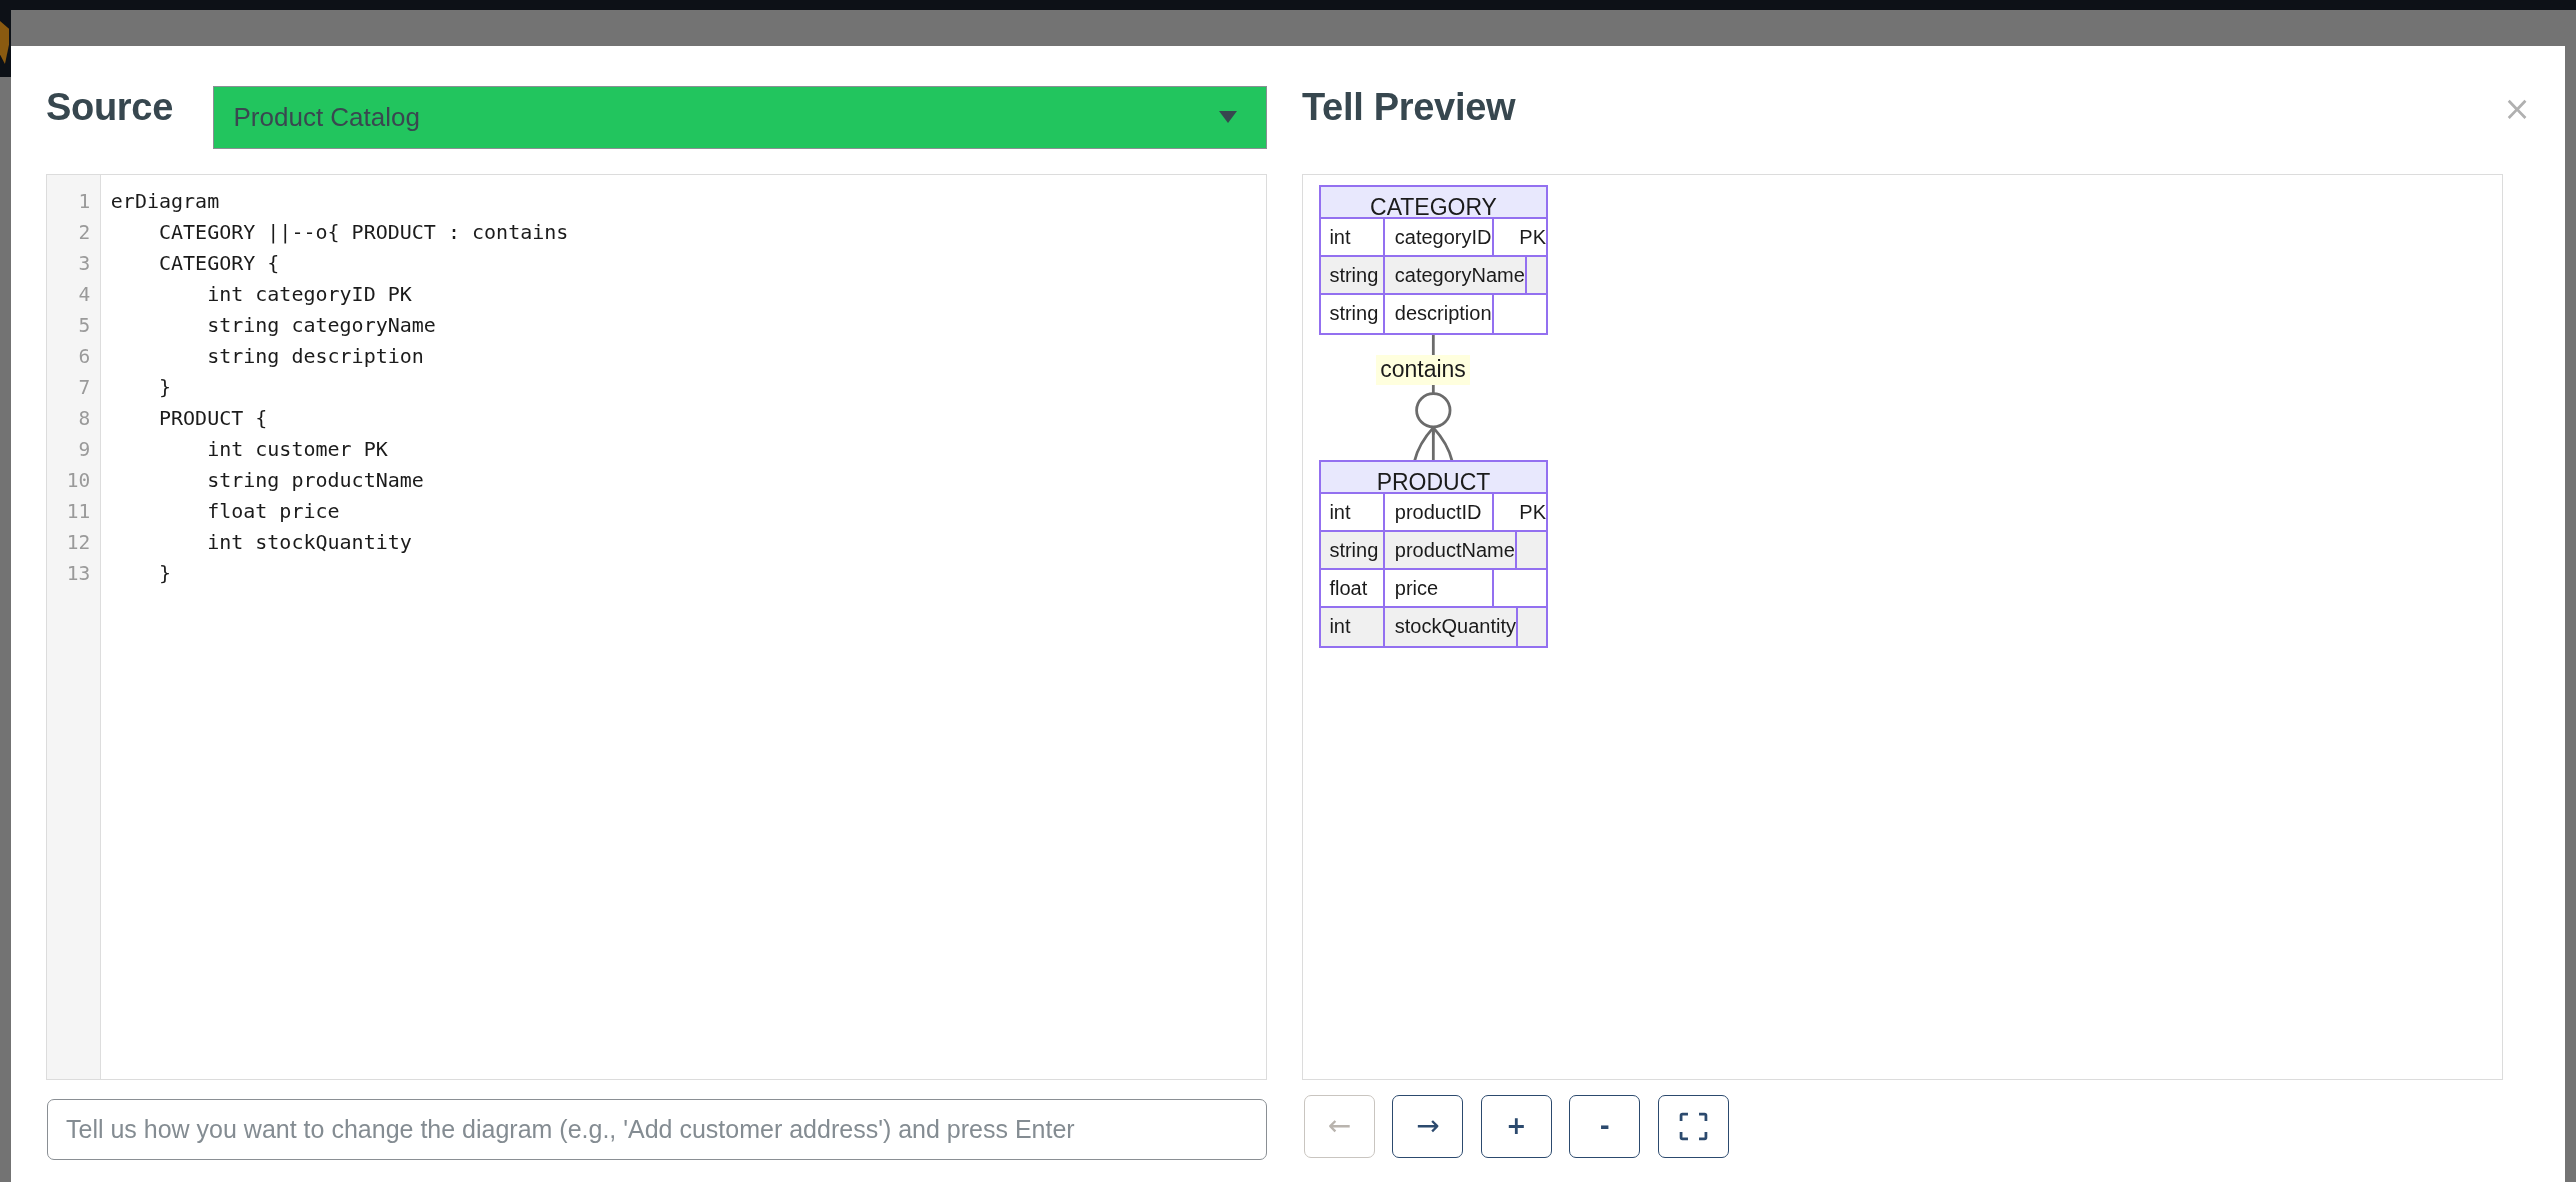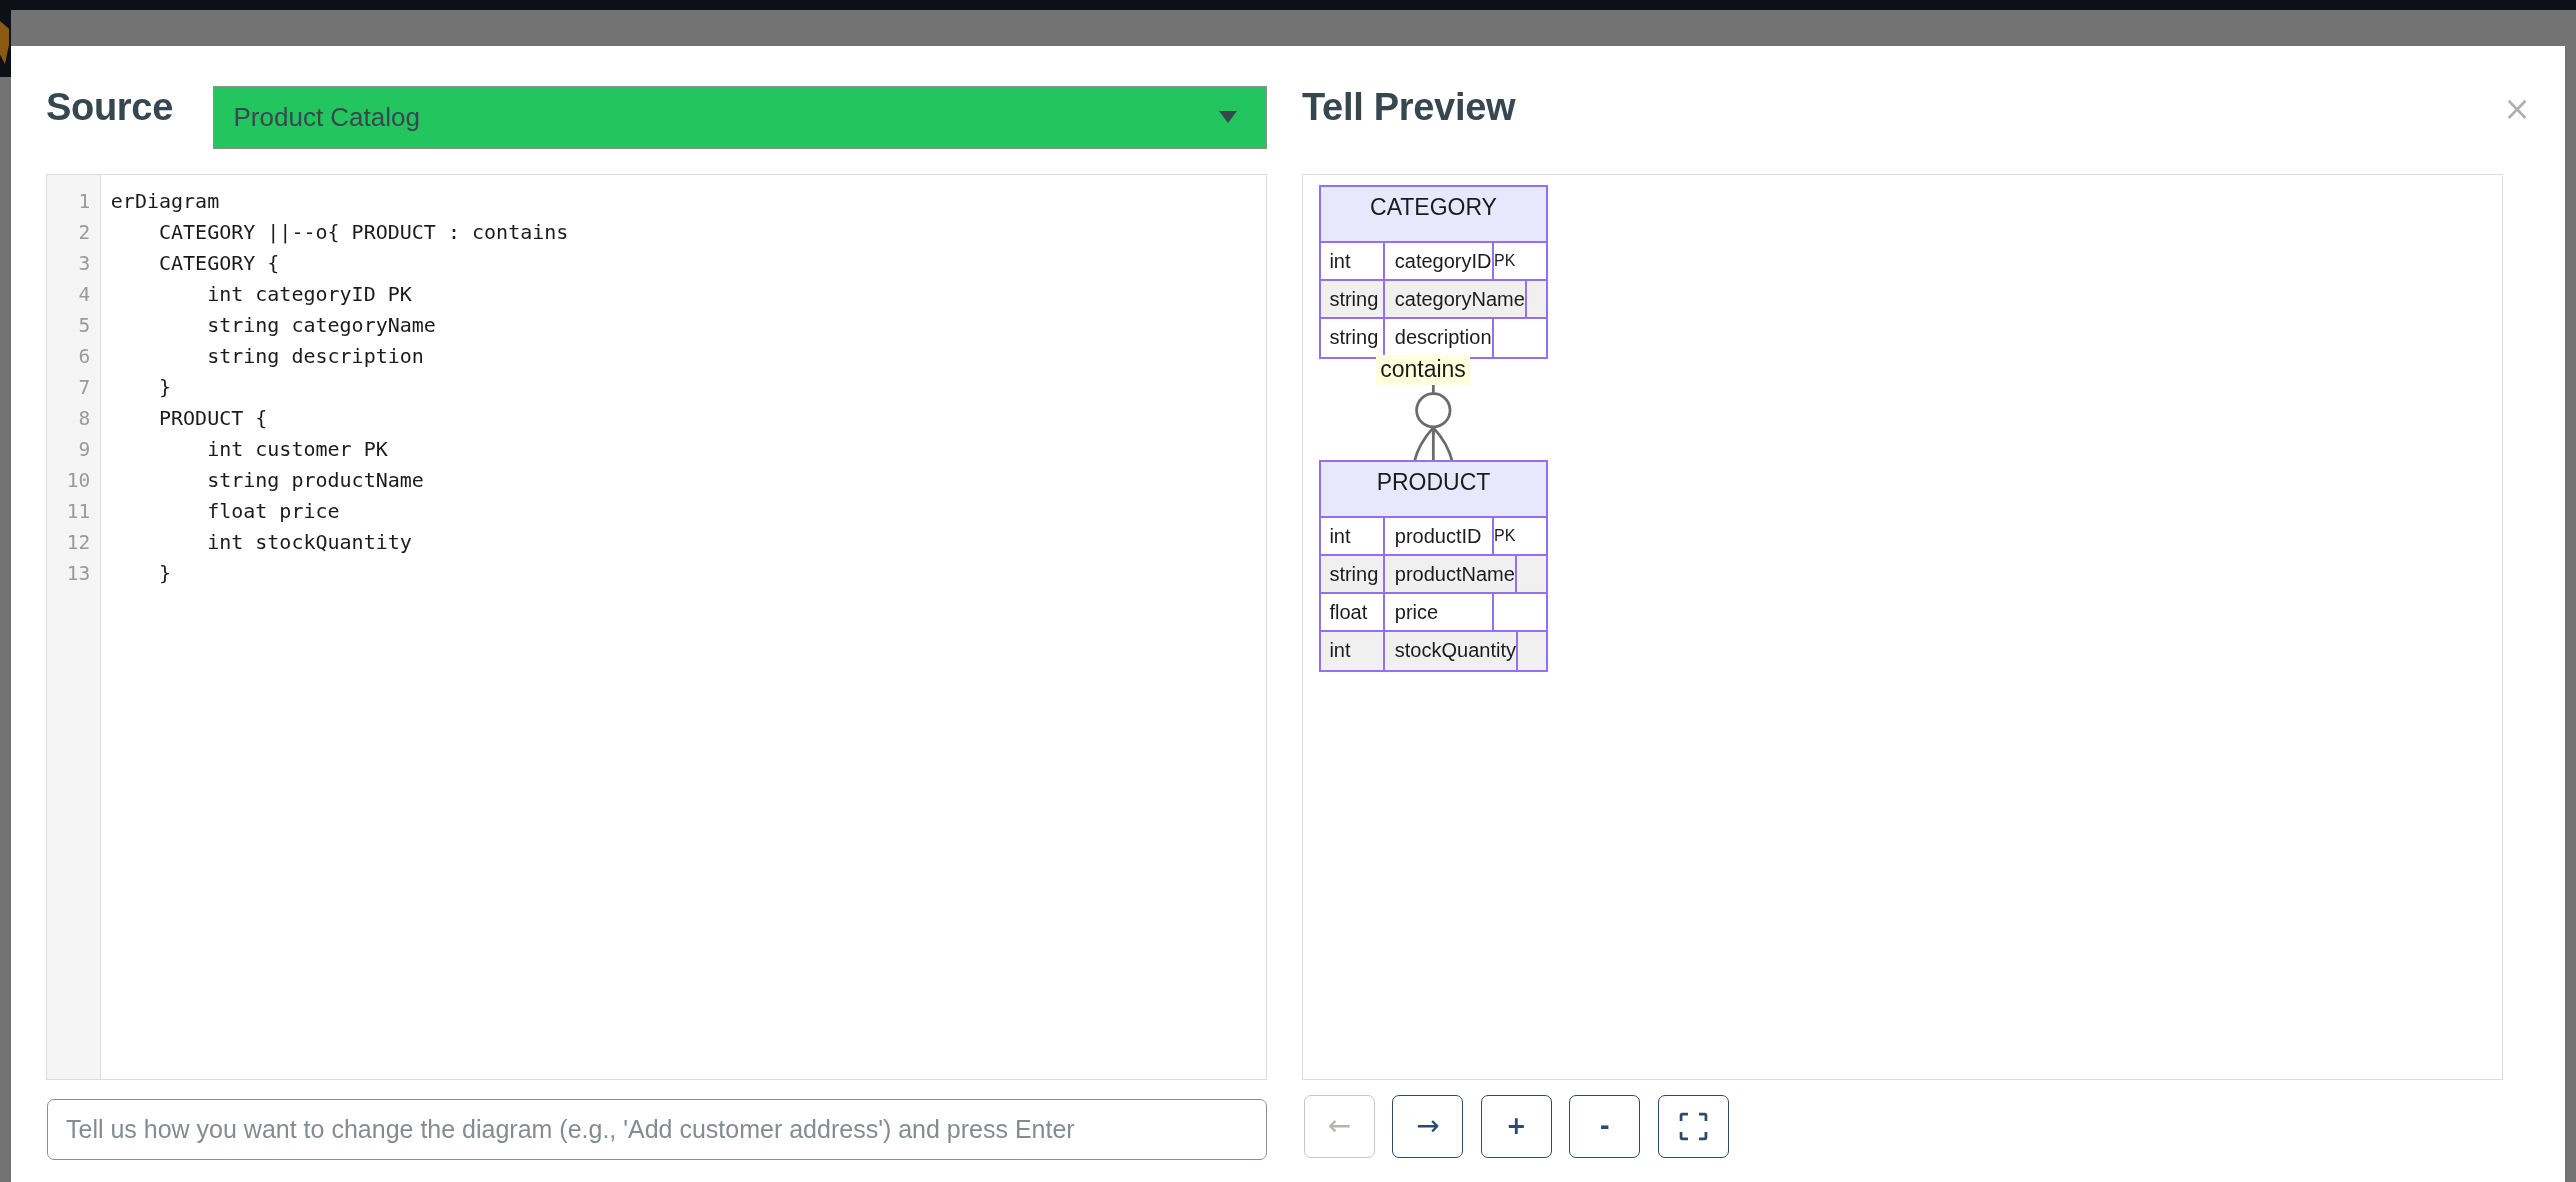--- a/index.html
+++ b/index.html
@@ -208,21 +208,21 @@
   }
 
   
   .entity {
     position: absolute;
     border: 2.1px solid #9370f0;
     box-sizing: border-box;
     background: #ffffff;
   }
   .entity-header {
-    height: 56px;
+    height: 32px;
     line-height: 40px;
     text-align: center;
     background: #e8e8fd;
     border-bottom: 2.1px solid #9370f0;
     font-size: 23px;
     color: #1b1b1b;
     box-sizing: border-box;
   }
   .attr-row {
     display: flex;
@@ -251,22 +251,22 @@
     padding-left: 9.8px;
     font-size: 20px;
     color: #1b1b1b;
     box-sizing: border-box;
     white-space: nowrap;
   }
   .attr-key {
     width: 52px;
     flex: 0 0 52px;
     line-height: 36px;
-    text-align: left;
-    font-size: 16px;
+    text-align: right;
+    font-size: 20px;
     color: #1b1b1b;
     box-sizing: border-box;
   }
 
   #rel-label {
     position: absolute;
     font-size: 23px;
     color: #1b1b1b;
     background: #ffffde;
     padding: 1.4px 4.2px;

